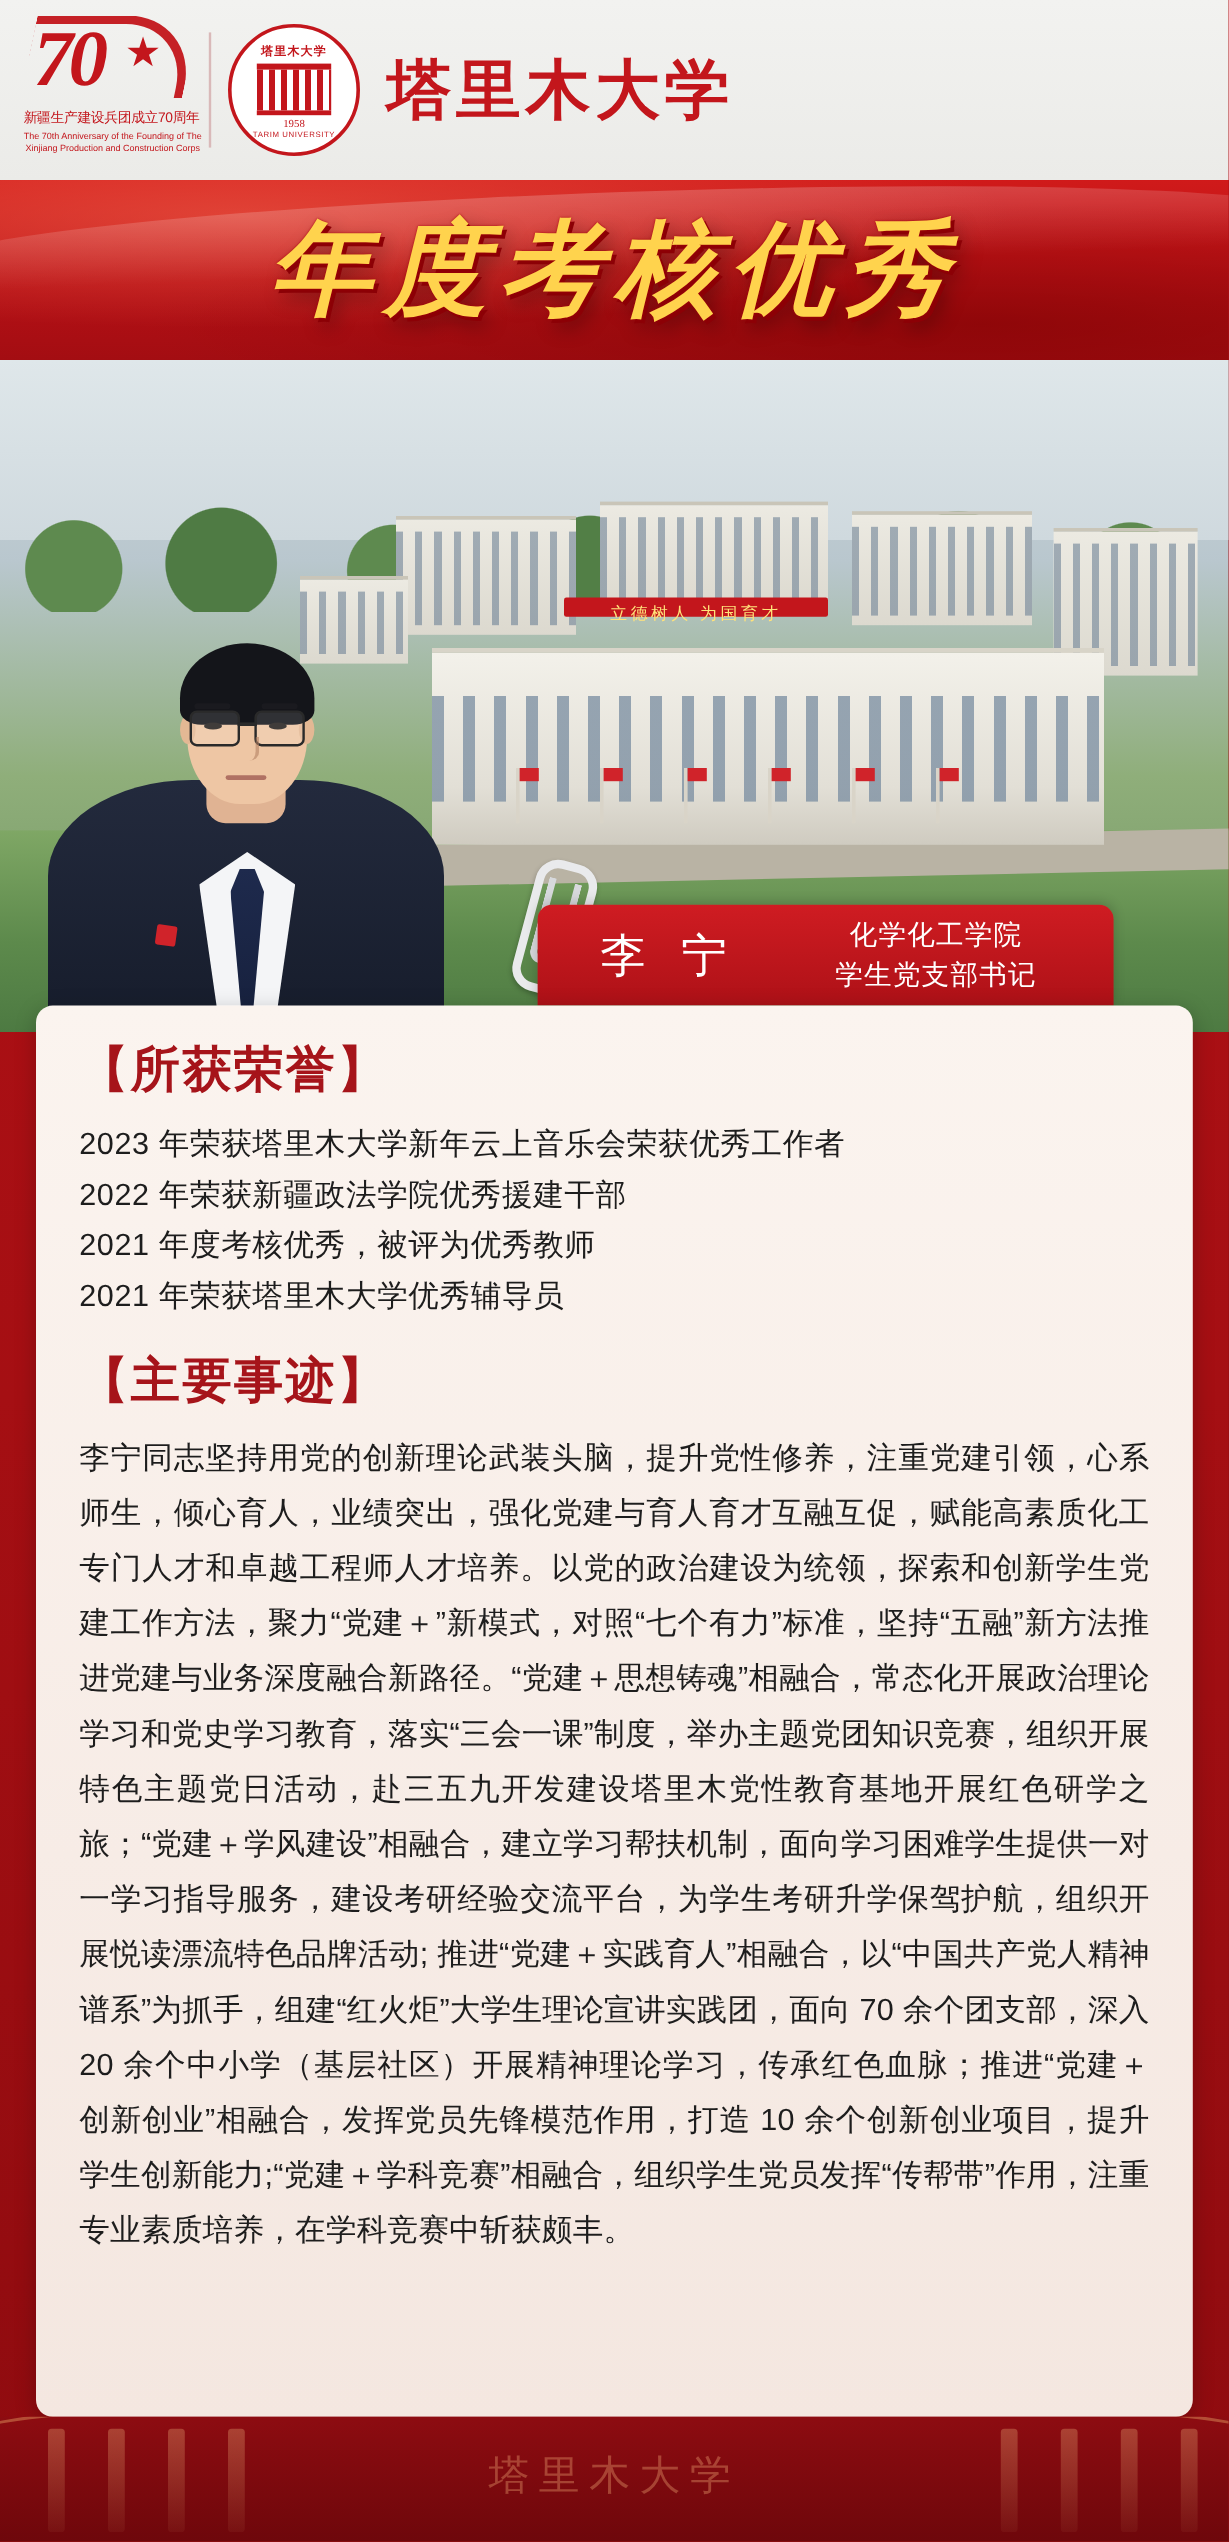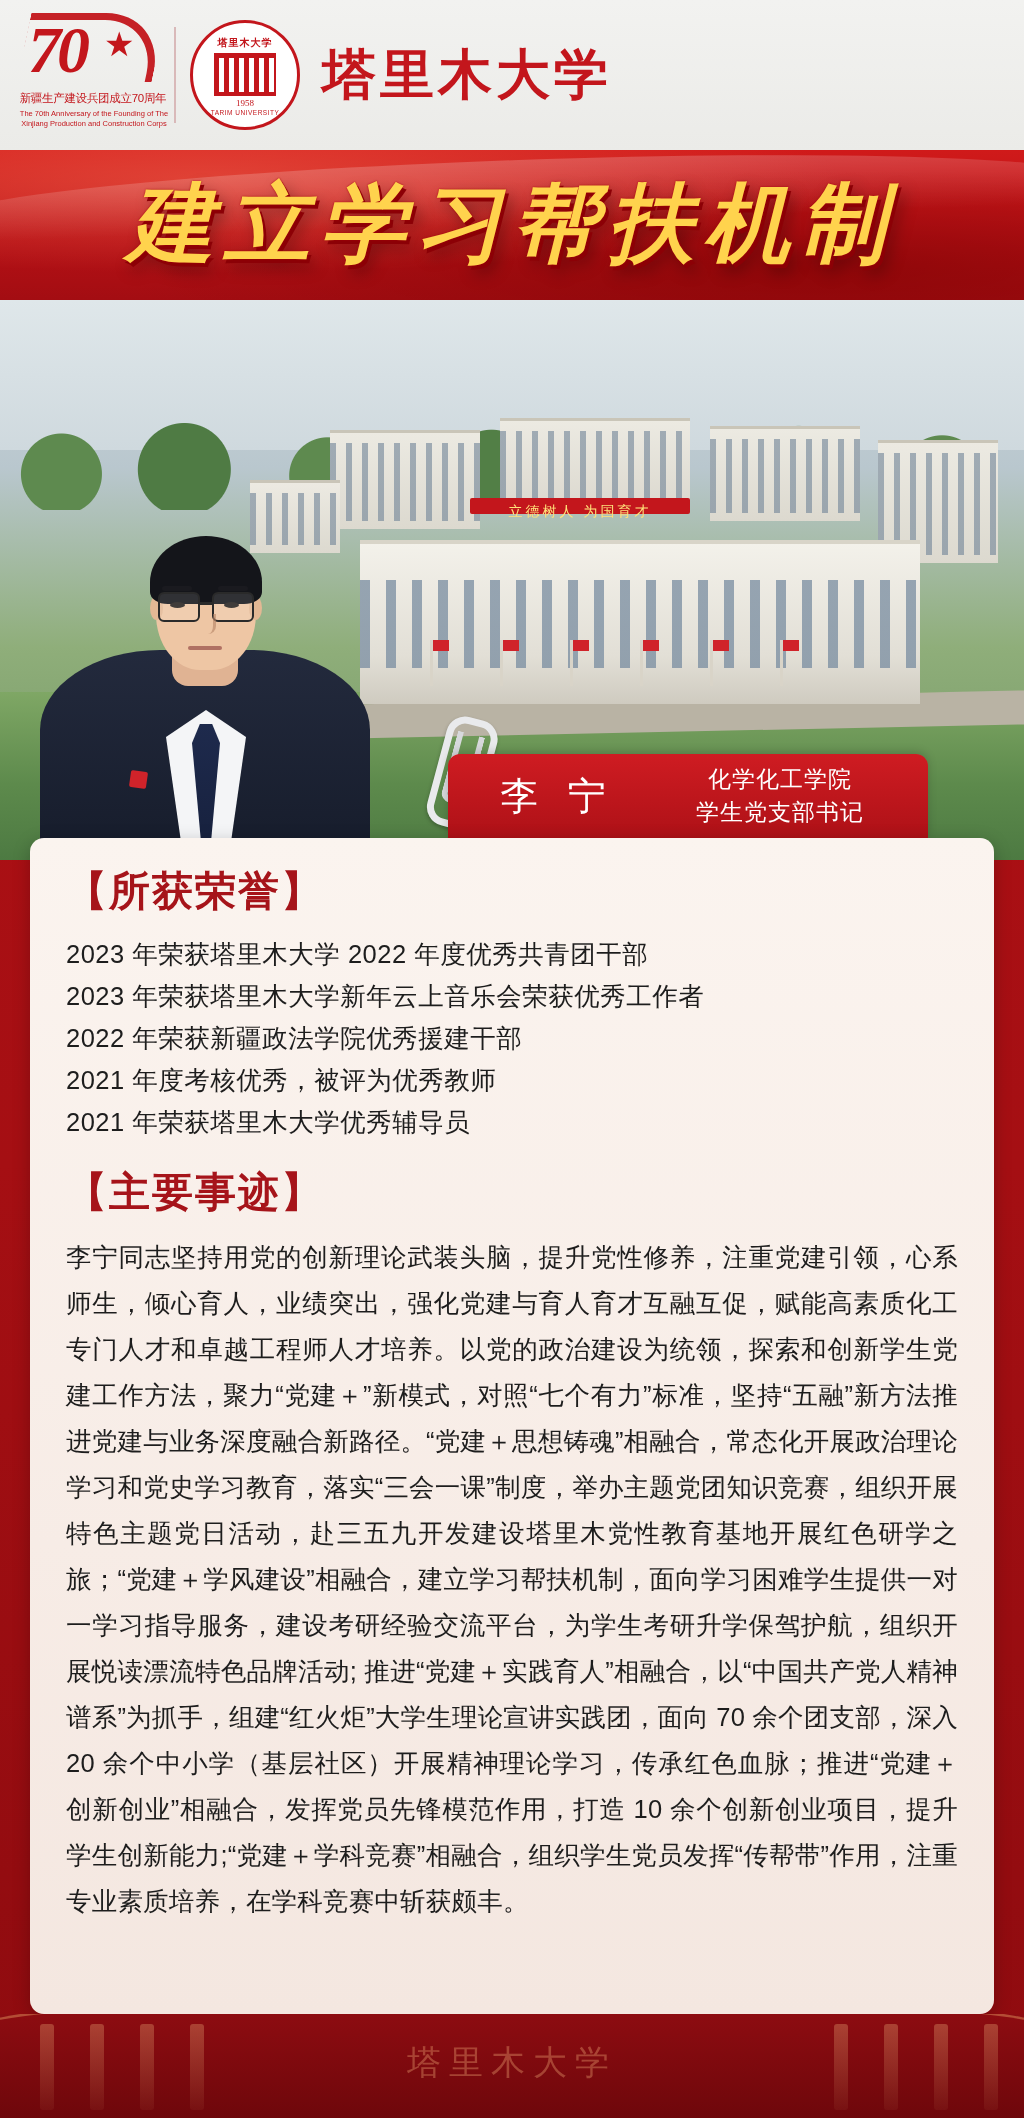--- a/index.html
+++ b/index.html
@@ -504,21 +504,21 @@
       <div class="lb-top">塔里木大学</div>
       <div class="lb-gate"></div>
       <div class="lb-year">1958</div>
       <div class="lb-en">TARIM UNIVERSITY</div>
     </div>
 
     <div class="uni-name">塔里木大学</div>
   </div>
 
   <div class="ribbon-band"></div>
-  <div class="poster-title">建立学习帮扶机制</div>
+  <div class="poster-title">年度考核优秀</div>
 
   <div class="campus">
     <div class="sky"></div>
     <div class="treeline"></div>
     <div class="bldg b1"></div>
     <div class="bldg b2"></div>
     <div class="bldg b3"></div>
     <div class="bldg b4"></div>
     <div class="bldg b5"></div>
     <div class="lawn"></div>
@@ -564,21 +564,20 @@
     <div class="np-name">李 宁</div>
     <div class="np-meta">
       <div>化学化工学院</div>
       <div>学生党支部书记</div>
     </div>
   </div>
 
   <div class="content-card">
     <h2 class="sec-title">【所获荣誉】</h2>
     <ul class="honor-list">
-      <li>2023 年荣获塔里木大学 2022 年度优秀共青团干部</li>
       <li>2023 年荣获塔里木大学新年云上音乐会荣获优秀工作者</li>
       <li>2022 年荣获新疆政法学院优秀援建干部</li>
       <li>2021 年度考核优秀，被评为优秀教师</li>
       <li>2021 年荣获塔里木大学优秀辅导员</li>
     </ul>
 
     <h2 class="sec-title second">【主要事迹】</h2>
     <p class="deeds">李宁同志坚持用党的创新理论武装头脑，提升党性修养，注重党建引领，心系师生，倾心育人，业绩突出，强化党建与育人育才互融互促，赋能高素质化工专门人才和卓越工程师人才培养。以党的政治建设为统领，探索和创新学生党建工作方法，聚力“党建＋”新模式，对照“七个有力”标准，坚持“五融”新方法推进党建与业务深度融合新路径。“党建＋思想铸魂”相融合，常态化开展政治理论学习和党史学习教育，落实“三会一课”制度，举办主题党团知识竞赛，组织开展特色主题党日活动，赴三五九开发建设塔里木党性教育基地开展红色研学之旅；“党建＋学风建设”相融合，建立学习帮扶机制，面向学习困难学生提供一对一学习指导服务，建设考研经验交流平台，为学生考研升学保驾护航，组织开展悦读漂流特色品牌活动; 推进“党建＋实践育人”相融合，以“中国共产党人精神谱系”为抓手，组建“红火炬”大学生理论宣讲实践团，面向 70 余个团支部，深入 20 余个中小学（基层社区）开展精神理论学习，传承红色血脉；推进“党建＋创新创业”相融合，发挥党员先锋模范作用，打造 10 余个创新创业项目，提升学生创新能力;“党建＋学科竞赛”相融合，组织学生党员发挥“传帮带”作用，注重专业素质培养，在学科竞赛中斩获颇丰。</p>
   </div>
 

